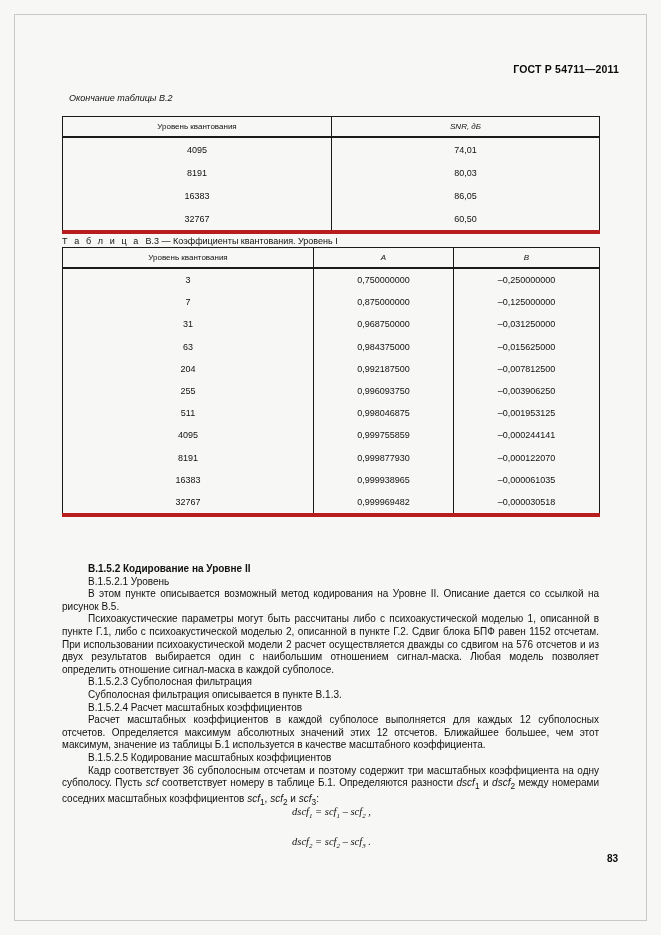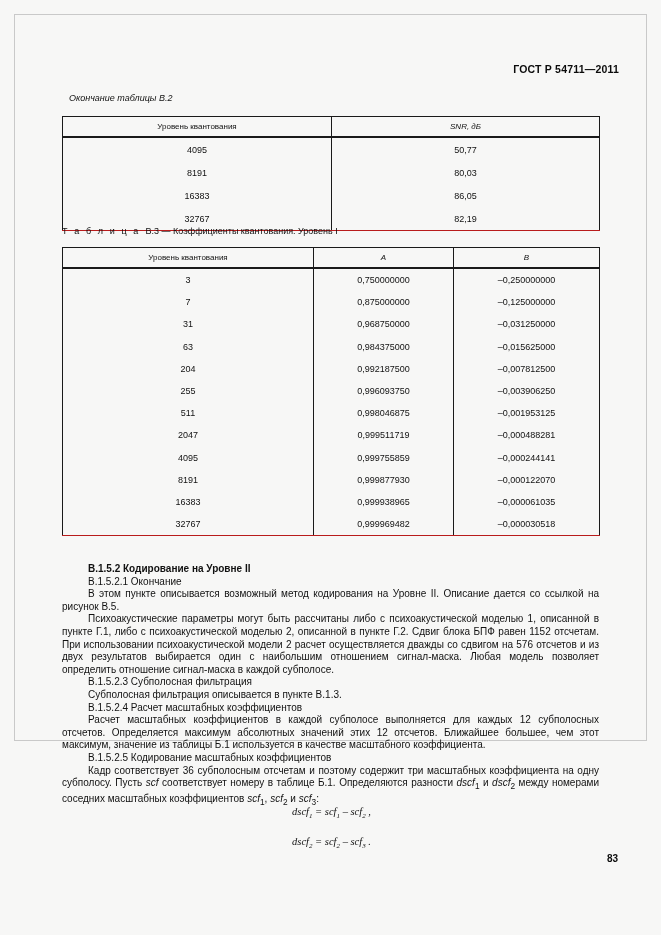--- a/index.html
+++ b/index.html
@@ -20,21 +20,21 @@
     left: 0; top: 0;
     width: 661px;
     height: 935px;
     background: #f7f7f6;
   }
   .sheet {
     position: absolute;
     left: 14px;
     top: 14px;
     width: 633px;
-    height: 727px;
+    height: 907px;
     background: #f7f7f6;
     border: 1px solid #c9c9c9;
     box-sizing: border-box;
   }
 
   
   .gost-header {
     position: absolute;
     right: 27px;
     top: 48px;
@@ -85,21 +85,21 @@
     height: 19px;
     border-bottom: 2.5px double #1a1a1a;
     font-size: 8px;
   }
   table.doc-table tbody td {
     height: 23px;
     border-top: none;
     border-bottom: none;
   }
   table.doc-table tbody tr:last-child td {
-    border-bottom: 1px solid #b91c1c;
+    border-bottom: 4px solid #b91c1c;
   }
   .hdr-italic { font-style: italic; }
 
   
   #table-b2 { left: 47px; top: 101px; width: 537px; }
   #table-b2 col.c1 { width: 269px; }
   #table-b2 col.c2 { width: 268px; }
 
   
   #table-b3 { left: 47px; top: 232px; width: 537px; }
@@ -168,38 +168,38 @@
         </colgroup>
       <thead>
         <tr>
           <th>Уровень квантования</th>
           <th class="hdr-italic">SNR, дБ</th>
         </tr>
       </thead>
       <tbody>
         <tr>
           <td>4095</td>
-          <td>50,77</td>
+          <td>74,01</td>
         </tr>
         <tr>
           <td>8191</td>
           <td>80,03</td>
         </tr>
         <tr>
           <td>16383</td>
           <td>86,05</td>
         </tr>
         <tr>
           <td>32767</td>
-          <td>82,19</td>
+          <td>60,50</td>
         </tr>
       </tbody>
     </table>
 
-    <div class="caption-plain" style="top:211px;">
+    <div class="caption-plain" style="top:221px;">
       <span class="spaced">Т а б л и ц а</span><span>&nbsp; </span><span>В.3 — Коэффициенты квантования. Уровень I</span>
     </div>
 
     <table class="doc-table" id="table-b3">
       <colgroup>
           <col class="c1">
           <col class="c2">
           <col class="c3">
         </colgroup>
       <thead>
@@ -239,25 +239,20 @@
           <td>255</td>
           <td>0,996093750</td>
           <td>–0,003906250</td>
         </tr>
         <tr>
           <td>511</td>
           <td>0,998046875</td>
           <td>–0,001953125</td>
         </tr>
         <tr>
-          <td>2047</td>
-          <td>0,999511719</td>
-          <td>–0,000488281</td>
-        </tr>
-        <tr>
           <td>4095</td>
           <td>0,999755859</td>
           <td>–0,000244141</td>
         </tr>
         <tr>
           <td>8191</td>
           <td>0,999877930</td>
           <td>–0,000122070</td>
         </tr>
         <tr>
@@ -268,21 +263,21 @@
         <tr>
           <td>32767</td>
           <td>0,999969482</td>
           <td>–0,000030518</td>
         </tr>
       </tbody>
     </table>
 
     <div class="body-block" style="top:548px;">
       <p class="p-bold">В.1.5.2 Кодирование на Уровне II</p>
-      <p class="p-indent">В.1.5.2.1 Окончание</p>
+      <p class="p-indent">В.1.5.2.1 Уровень</p>
       <p class="p-indent justify-full">В этом пункте описывается возможный метод кодирования на Уровне II. Описание дается со ссылкой на рисунок В.5.</p>
       <p class="p-indent justify-full">Психоакустические параметры могут быть рассчитаны либо с психоакустической моделью 1, описанной в пункте Г.1, либо с психоакустической моделью 2, описанной в пункте Г.2. Сдвиг блока БПФ равен 1152 отсчетам. При использовании психоакустической модели 2 расчет осуществляется дважды со сдвигом на 576 отсчетов и из двух результатов выбирается один с наибольшим отношением сигнал-маска. Любая модель позволяет определить отношение сигнал-маска в каждой субполосе.</p>
       <p class="p-indent">В.1.5.2.3 Субполосная фильтрация</p>
       <p class="p-indent">Субполосная фильтрация описывается в пункте В.1.3.</p>
       <p class="p-indent">В.1.5.2.4 Расчет масштабных коэффициентов</p>
       <p class="p-indent justify-full">Расчет масштабных коэффициентов в каждой субполосе выполняется для каждых 12 субполосных отсчетов. Определяется максимум абсолютных значений этих 12 отсчетов. Ближайшее большее, чем этот максимум, значение из таблицы Б.1 используется в качестве масштабного коэффициента.</p>
       <p class="p-indent">В.1.5.2.5 Кодирование масштабных коэффициентов</p>
       <p class="p-indent justify-full"><span>Кадр соответствует 36 субполосным отсчетам и поэтому содержит три масштабных коэффициента на одну субполосу. Пусть </span><i>scf</i><span> соответствует номеру в таблице Б.1. Определяются разности </span><i>dscf</i><sub>1</sub><span> и </span><i>dscf</i><sub>2</sub><span> между номерами соседних масштабных коэффициентов </span><i>scf</i><sub>1</sub><span>, </span><i>scf</i><sub>2</sub><span> и </span><i>scf</i><sub>3</sub><span>:</span></p>
     </div>
 

